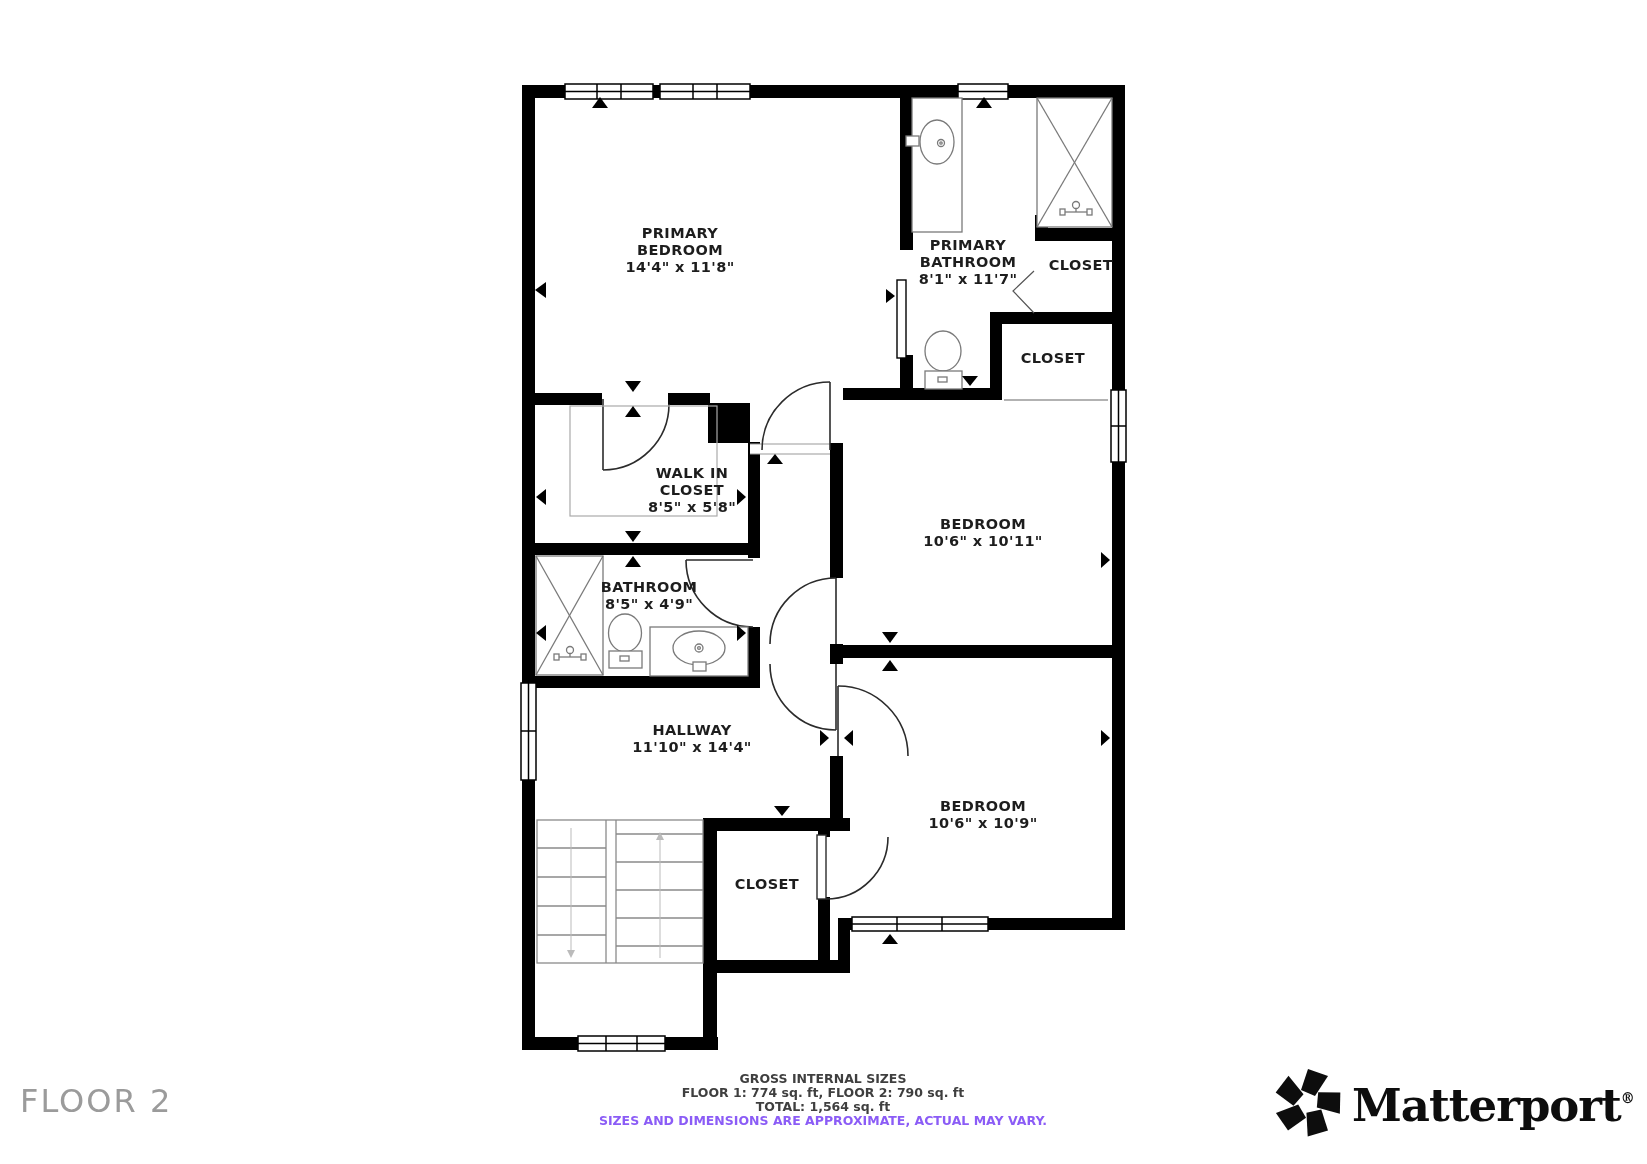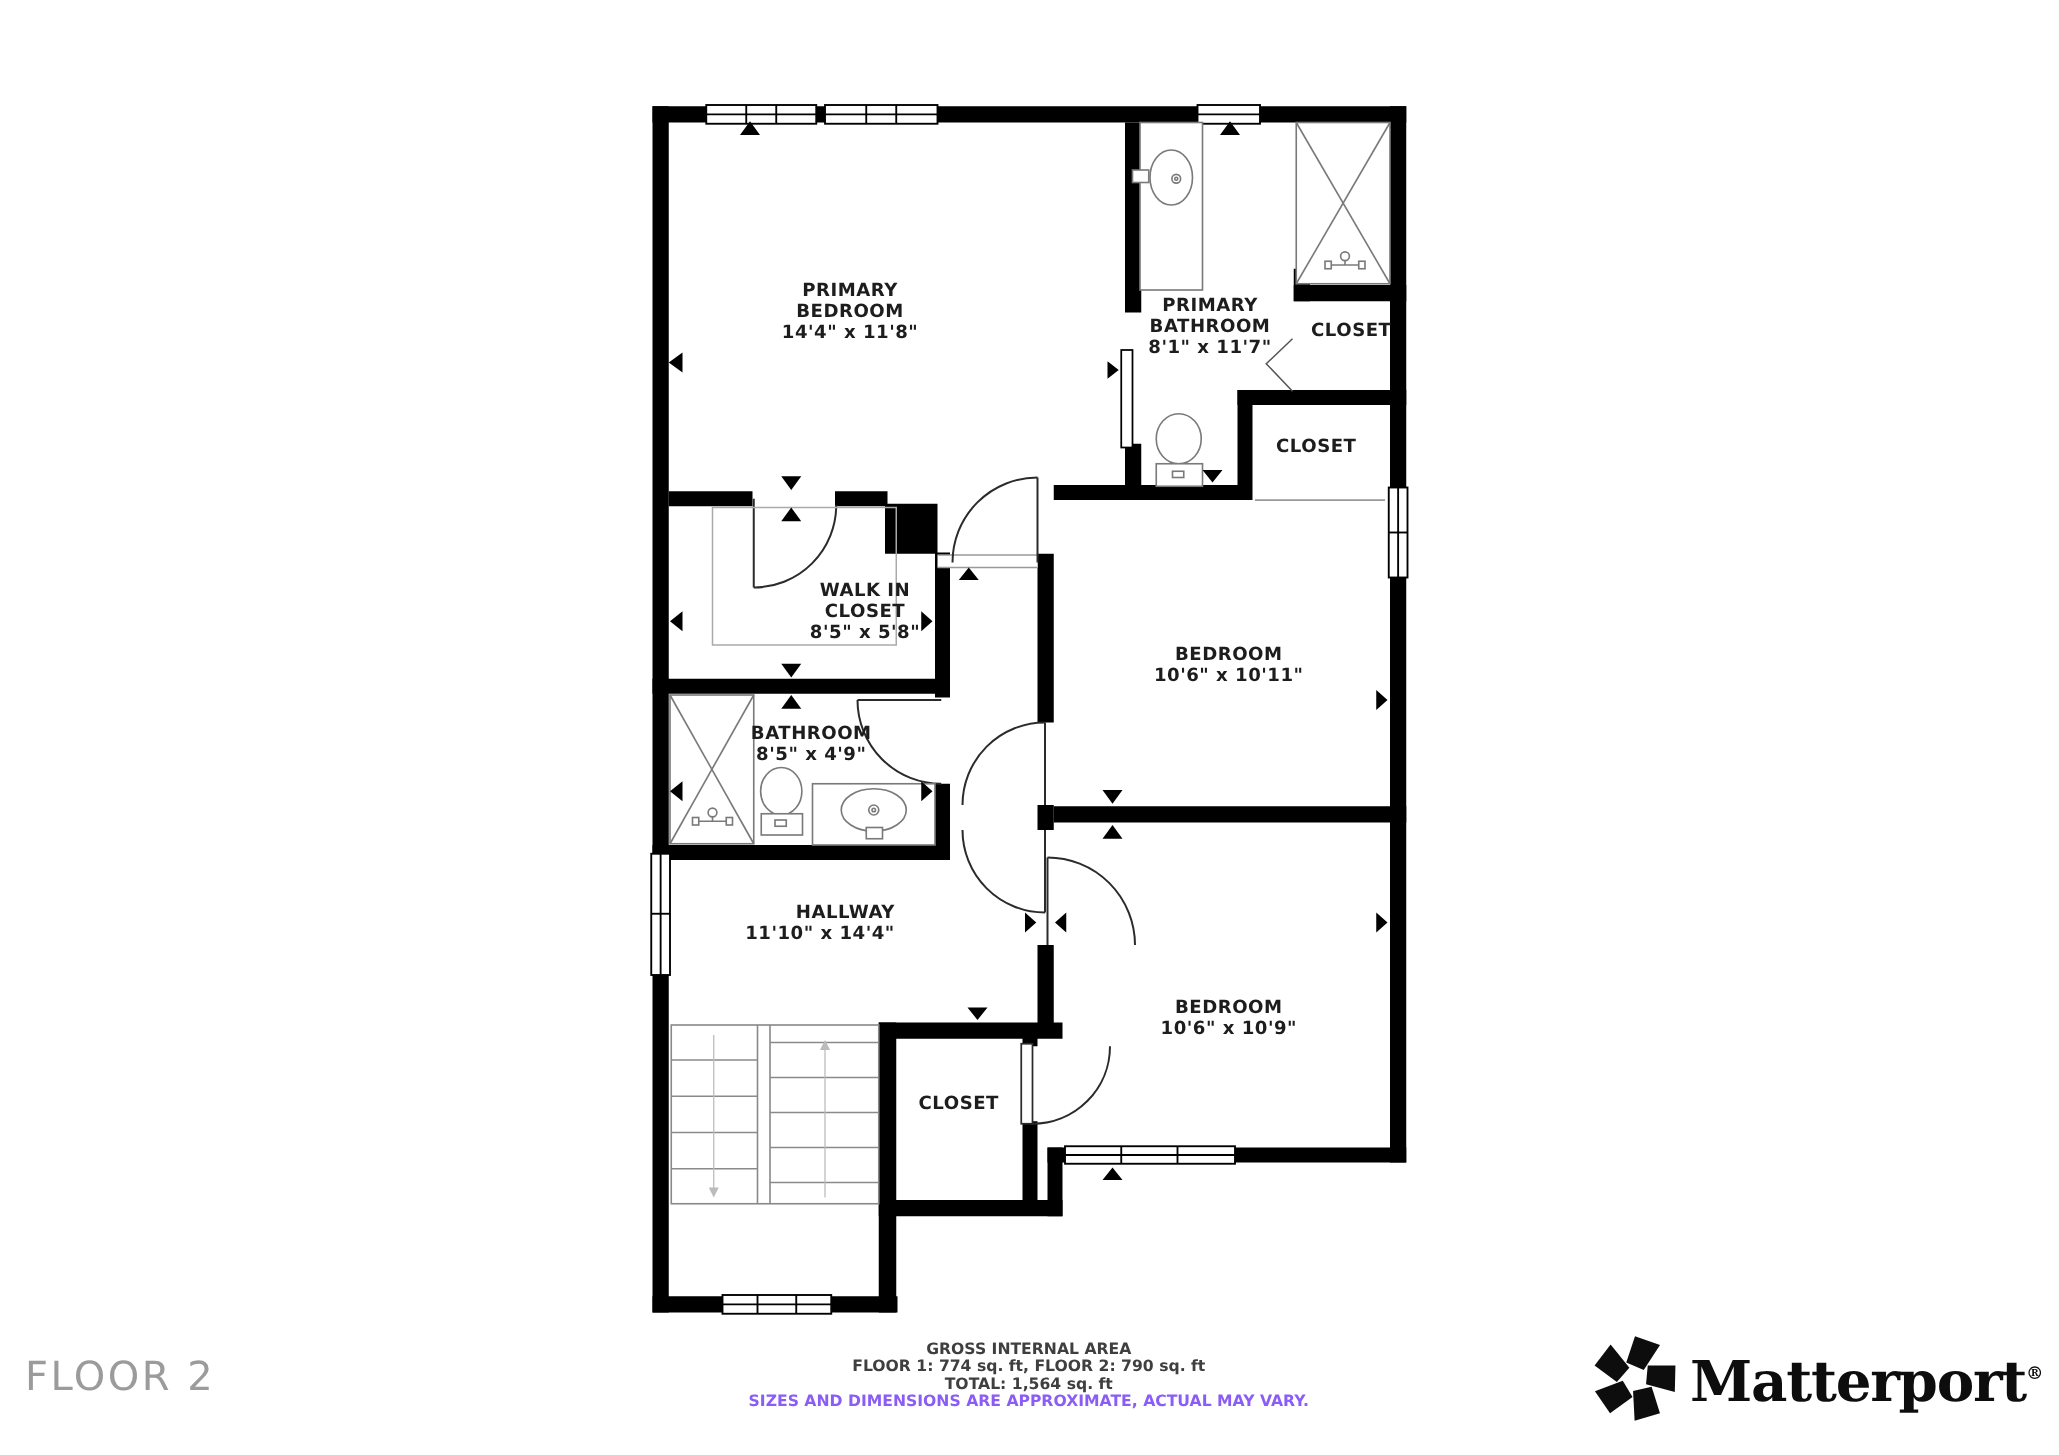--- a/index.html
+++ b/index.html
@@ -252,28 +252,28 @@
 8'1" x 11'7"</div>
   <div class="room-label" style="left:1081px;top:265px;">CLOSET</div>
   <div class="room-label" style="left:1053px;top:358px;">CLOSET</div>
   <div class="room-label" style="left:692px;top:490px;">WALK IN
 CLOSET
 8'5" x 5'8"</div>
   <div class="room-label" style="left:649px;top:596px;">BATHROOM
 8'5" x 4'9"</div>
   <div class="room-label" style="left:983px;top:533px;">BEDROOM
 10'6" x 10'11"</div>
-  <div class="room-label" style="left:656px;top:739px;text-align:right;">HALLWAY
+  <div class="room-label" style="left:692px;top:739px;">HALLWAY
 11'10" x 14'4"</div>
   <div class="room-label" style="left:983px;top:815px;">BEDROOM
 10'6" x 10'9"</div>
   <div class="room-label" style="left:767px;top:884px;">CLOSET</div>
 
   <div class="footer">
-    <div>GROSS INTERNAL AREA</div>
+    <div>GROSS INTERNAL SIZES</div>
     <div>FLOOR 1: 774 sq. ft, FLOOR 2: 790 sq. ft</div>
     <div>TOTAL: 1,564 sq. ft</div>
     <div class="muted">SIZES AND DIMENSIONS ARE APPROXIMATE, ACTUAL MAY VARY.</div>
   </div>
 
   <div class="floor-label">FLOOR 2</div>
 
   <div class="brand">
     <div style="width:72px;height:72px;"></div>
     <div class="brand-word"><span>Matterport</span><span class="brand-reg">®</span></div>

